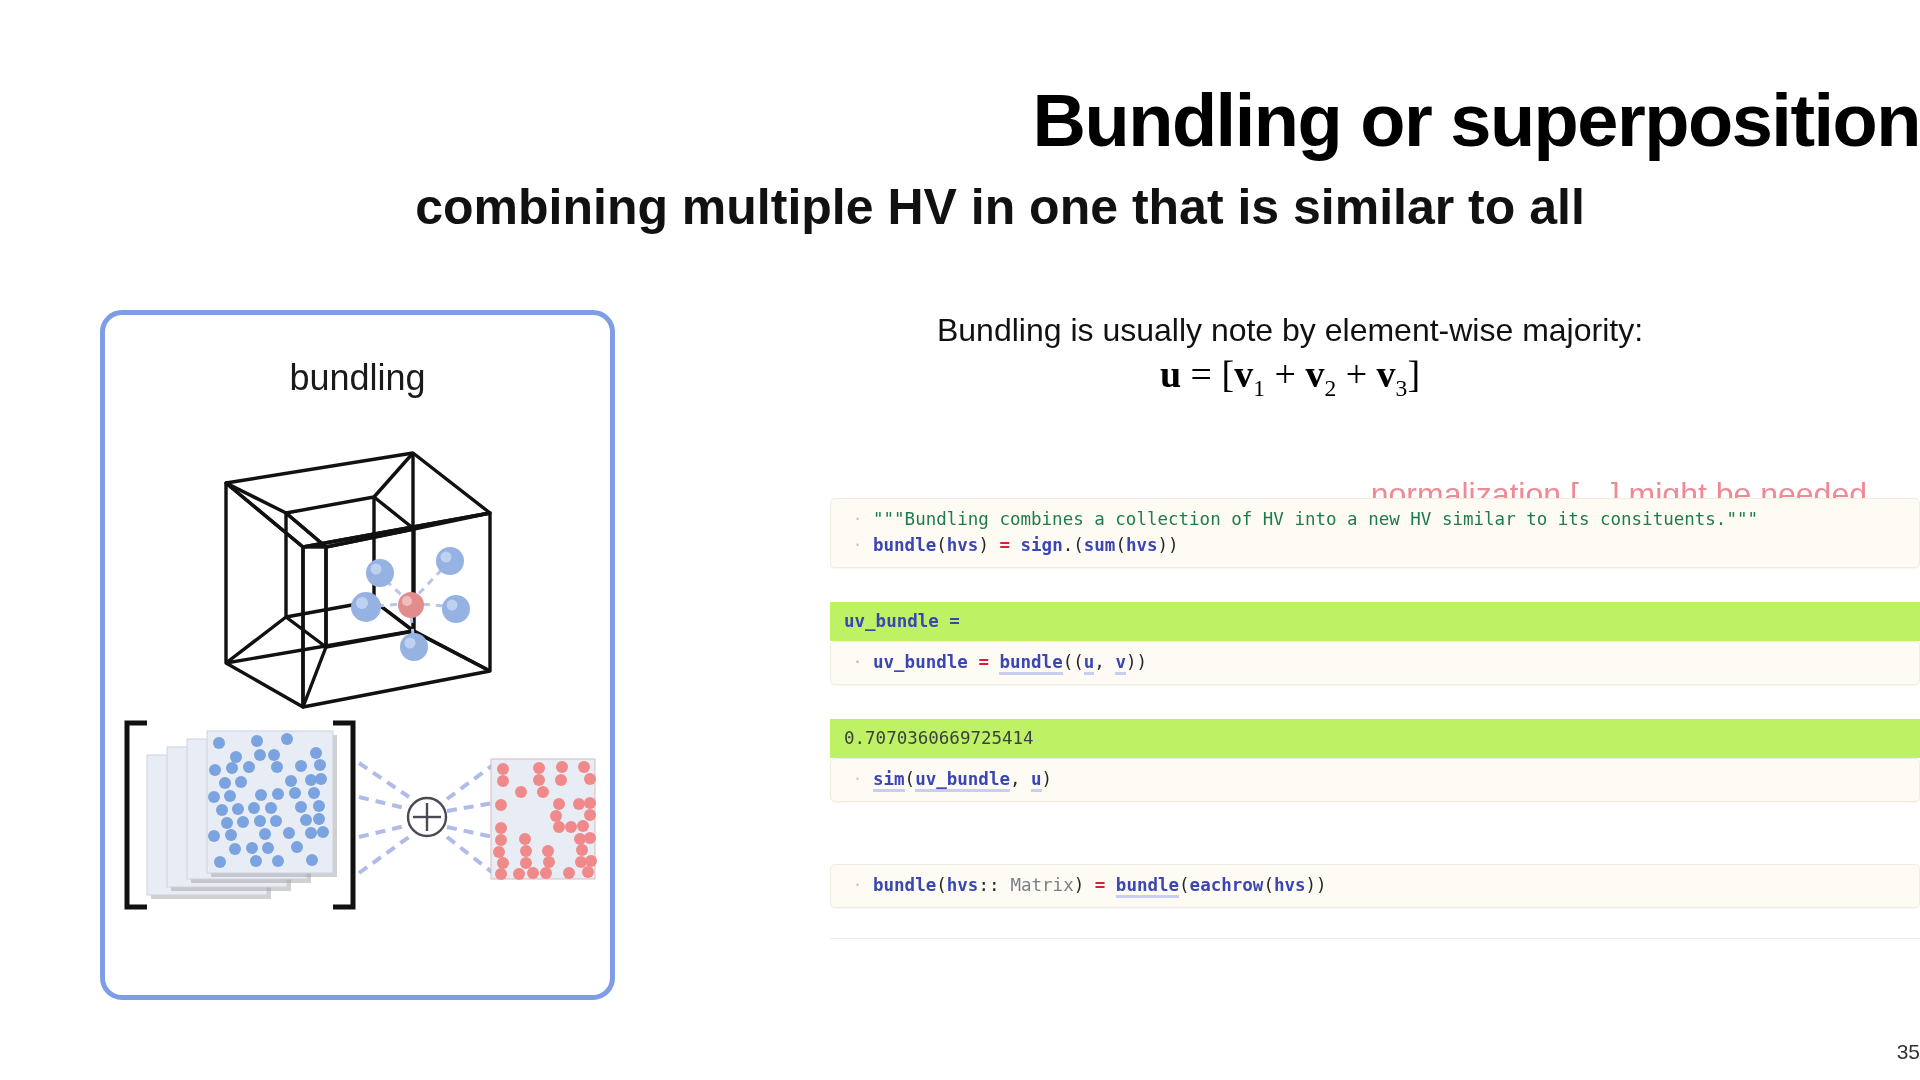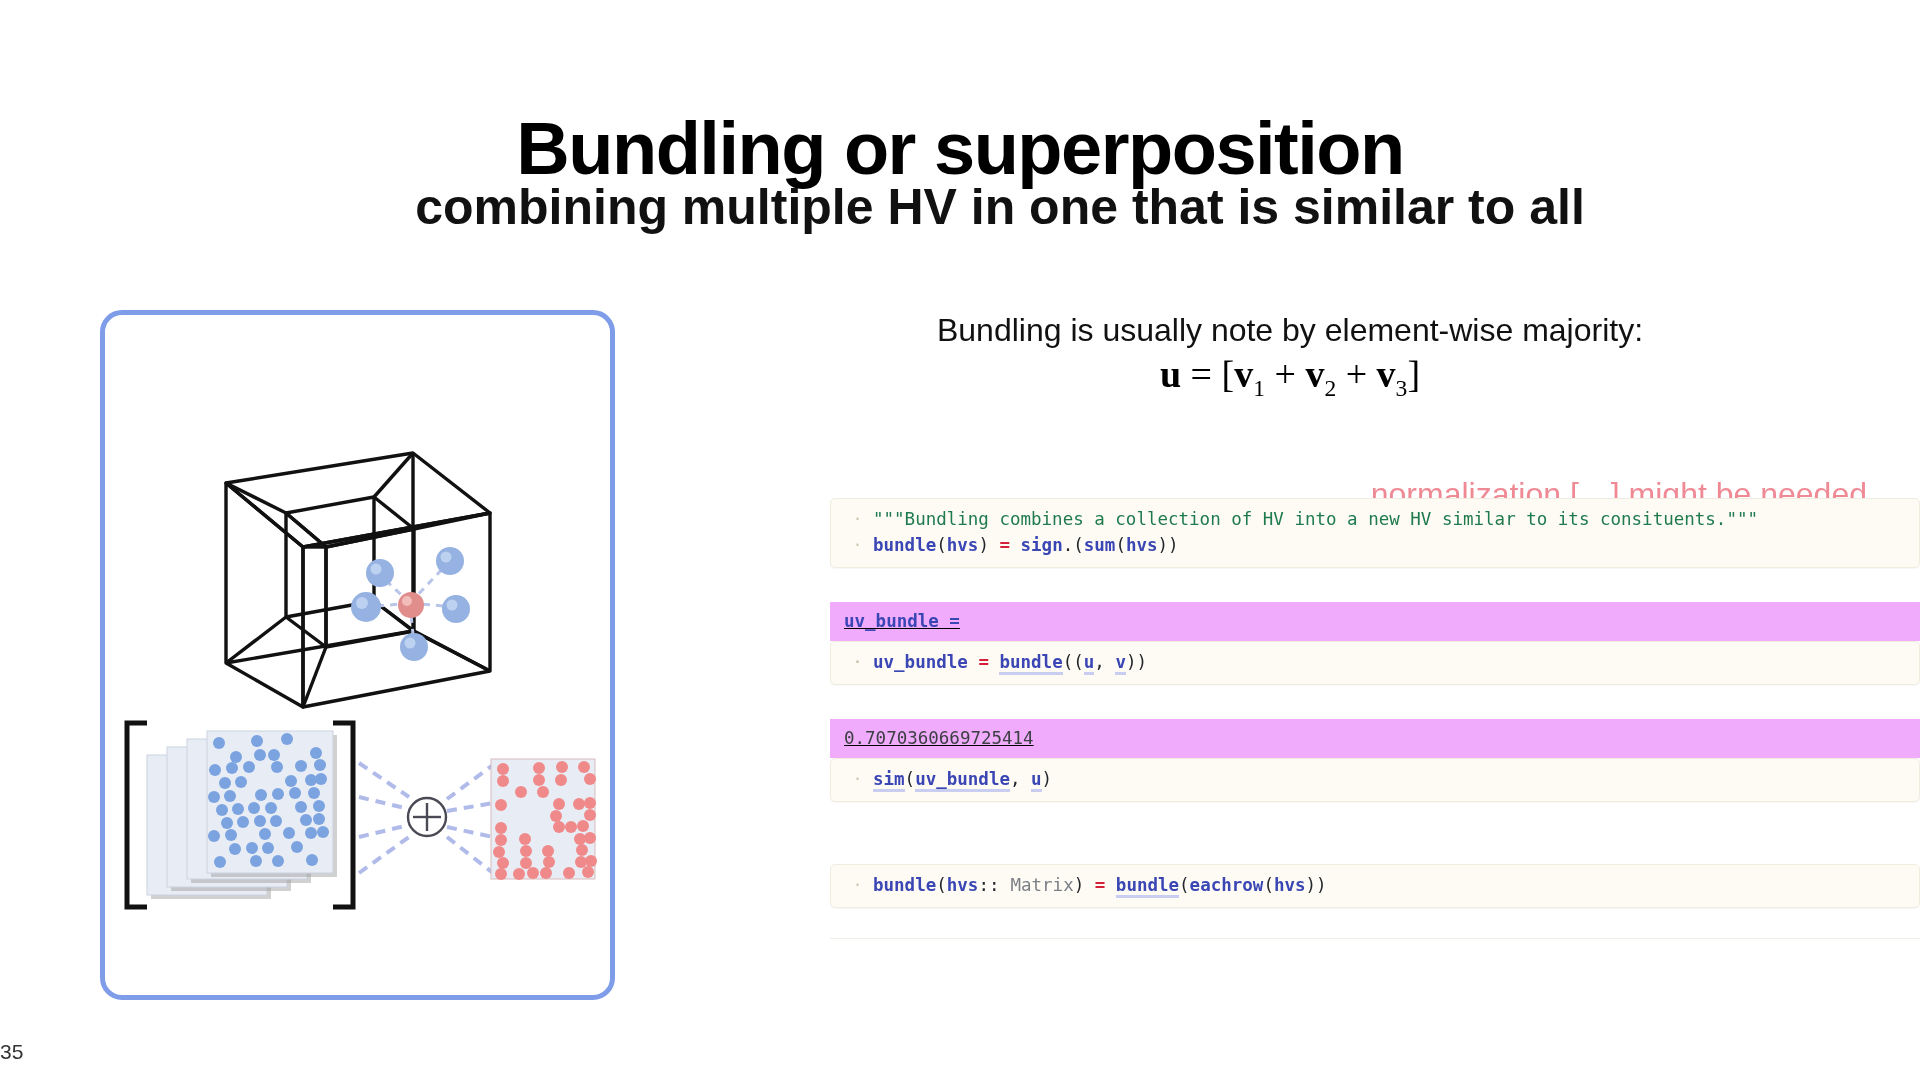--- a/index.html
+++ b/index.html
@@ -3,24 +3,23 @@
 <meta charset="utf-8">
 <style>
   html,body{margin:0;padding:0;}
   body{
     width:1920px;height:1080px;background:#ffffff;
     font-family:"Liberation Sans",sans-serif;
     overflow:hidden;position:relative;
   }
   
   .slide-title{
-    position:absolute;left:0;top:84px;width:1920px;text-align:center;
+    position:absolute;left:0;top:84px;width:1920px;text-align:right;
     font-size:74px;font-weight:bold;color:#000;letter-spacing:-1.5px;
     line-height:1;
-    margin-top:28px;
   }
   .slide-subtitle{
     position:absolute;left:0;top:182px;width:1920px;text-align:center;
     font-size:50px;font-weight:600;color:#111;line-height:1;padding-left:40px;
   }
 
   
   .left-panel{
     position:absolute;left:100px;top:310px;width:515px;height:690px;
     border:5px solid #7e9ce8;border-radius:22px;background:#fff;
@@ -51,21 +50,21 @@
 
   
   .nb{position:absolute;left:830px;top:498px;width:1090px;}
   .cell{margin-bottom:0;}
   .code-box{
     background:#fdfbf4;border:1px solid #f0ece0;border-radius:5px;
     padding:7px 0 9px 0;box-sizing:border-box;
     box-shadow:0 1px 1px rgba(0,0,0,.03);
   }
   .out-box{
-    background:#f0abfc;padding:5px 12px 6px 14px;box-sizing:border-box;text-decoration:underline;
+    background:#bef264;padding:5px 12px 6px 14px;box-sizing:border-box;
   }
   .code-line{
     position:relative;padding-left:42px;
     font-family:"DejaVu Sans Mono","Liberation Mono",monospace;
     font-size:17.5px;line-height:26px;white-space:pre;color:#23272b;
   }
   .code-line .gutter{
     position:absolute;left:22px;top:0;color:#c9c3ae;font-size:15px;
   }
   .out-line{
@@ -86,31 +85,32 @@
   .s-fn{color:#3b46b5;font-weight:bold;}
   .s-fn-u{color:#3b46b5;font-weight:bold;border-bottom:3px solid #c9cdf0;}
   .s-var{color:#3b46b5;font-weight:bold;}
   .s-var-u{color:#3b46b5;font-weight:bold;border-bottom:3px solid #c9cdf0;}
   .s-op{color:#d5203a;font-weight:bold;}
   .s-com{color:#c2185b;font-style:italic;}
   .s-type{color:#7b7f86;margin-left:11px;}
   .s-plain{color:#23272b;}
 
   .page-num{
-    position:absolute;left:0;top:1040px;width:1920px;text-align:left;
+    position:absolute;left:0;top:1040px;width:1920px;text-align:right;
     font-size:21px;color:#333;
   }
 </style>
 </head>
 <body>
 
 <div class="slide-title">Bundling or superposition</div>
 <div class="slide-subtitle">combining multiple HV in one that is similar to all</div>
 
 <div class="left-panel">
+  <div class="panel-caption">bundling</div>
 
   <div class="cube-wrap">
     <svg width="300" height="280" viewBox="0 0 300 280">
       <g fill="none" stroke="#111" stroke-width="3.4" stroke-linejoin="round">
 
         <polygon points="18,48 205,18 282,78 95,112"></polygon>
         <polygon points="18,48 18,228 95,272 95,112"></polygon>
         <polygon points="95,112 282,78 282,236 95,272"></polygon>
         <line x1="18" y1="228" x2="205" y2="196"></line>
         <line x1="205" y1="18" x2="205" y2="196"></line>

